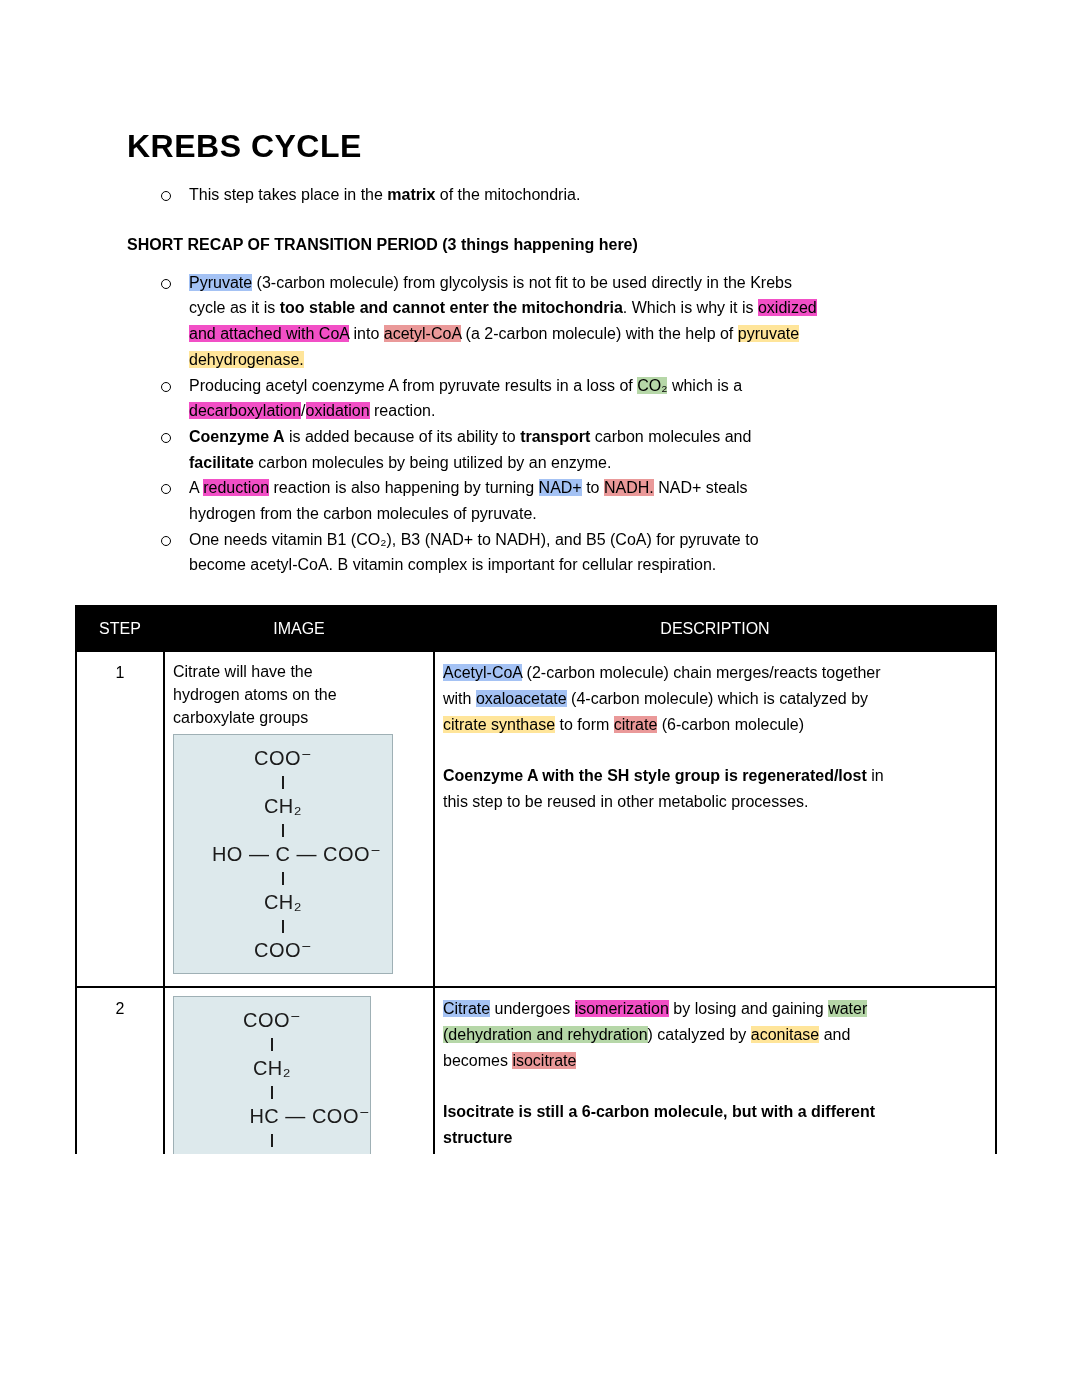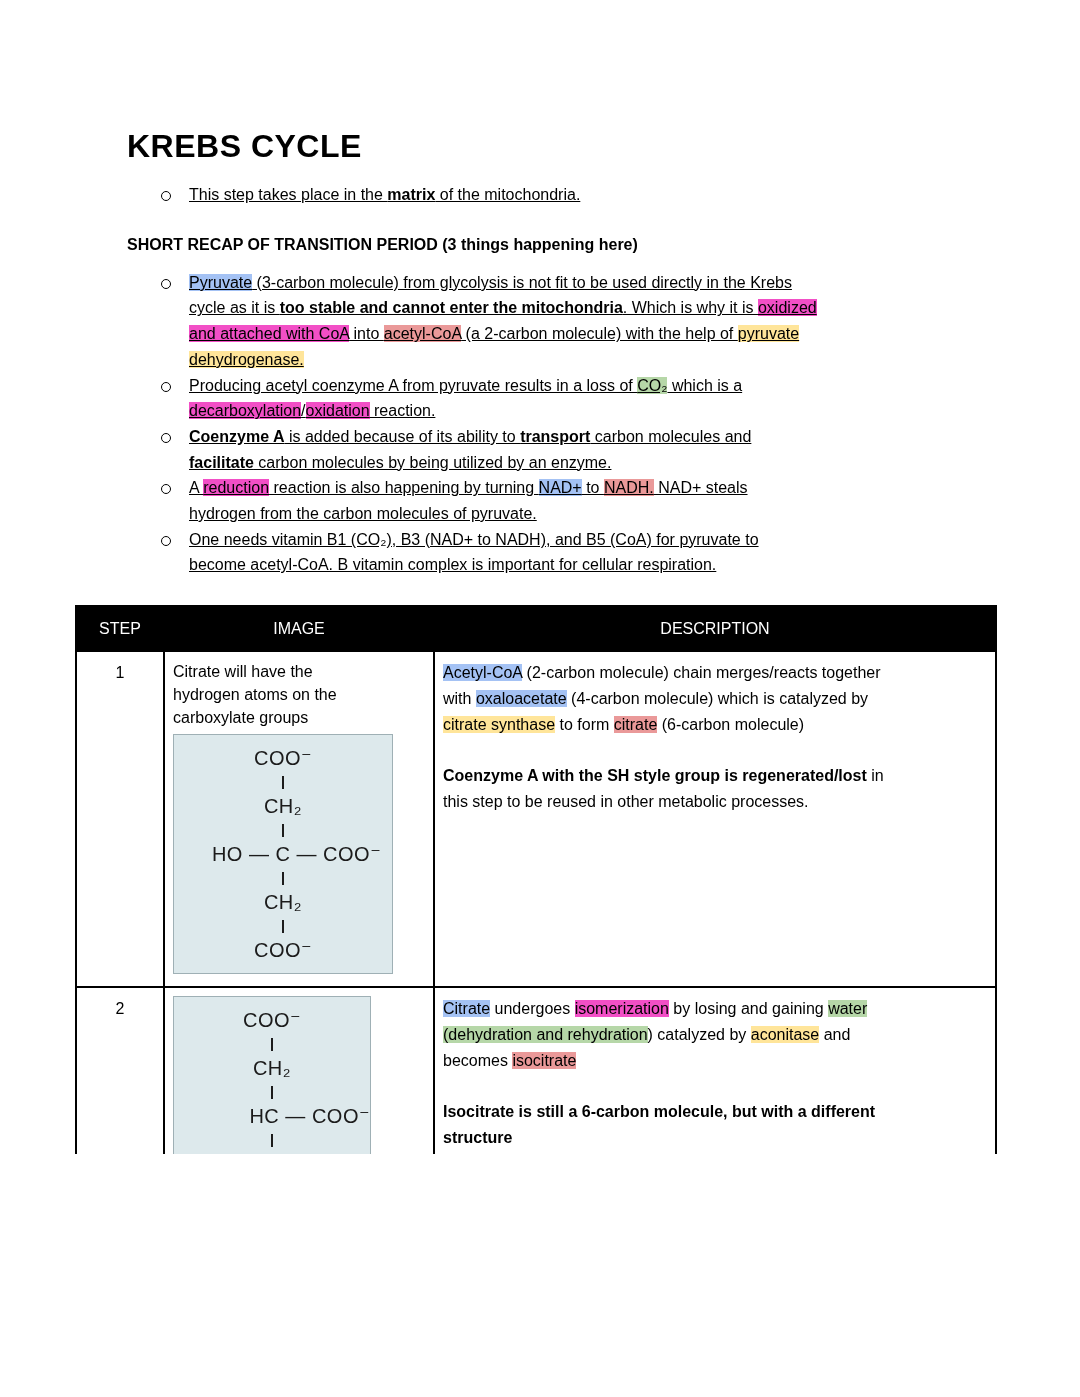--- a/index.html
+++ b/index.html
@@ -15,21 +15,21 @@
   .title{
     margin:126px 0 0 127px;
     font-size:32px;font-weight:700;letter-spacing:.5px;
     line-height:40px;
   }
   .section-heading{
     margin:24px 0 0 127px;
     font-size:16px;font-weight:700;line-height:26px;
   }
   
-  ul.bullets{list-style:none;margin:0;padding:0 0 0 161px;text-decoration:underline;}
+  ul.bullets{list-style:none;margin:0;padding:0 0 0 161px;}
   ul.intro{margin-top:16px;}
   ul.recap{margin-top:12px;}
   ul.bullets li{display:flex;align-items:flex-start;}
   .marker{
     flex:0 0 auto;
     width:8px;height:8px;margin:9px 0 0 0;
     border:1.5px solid #000;border-radius:50%;
     background:transparent;
   }
   .li-text{

